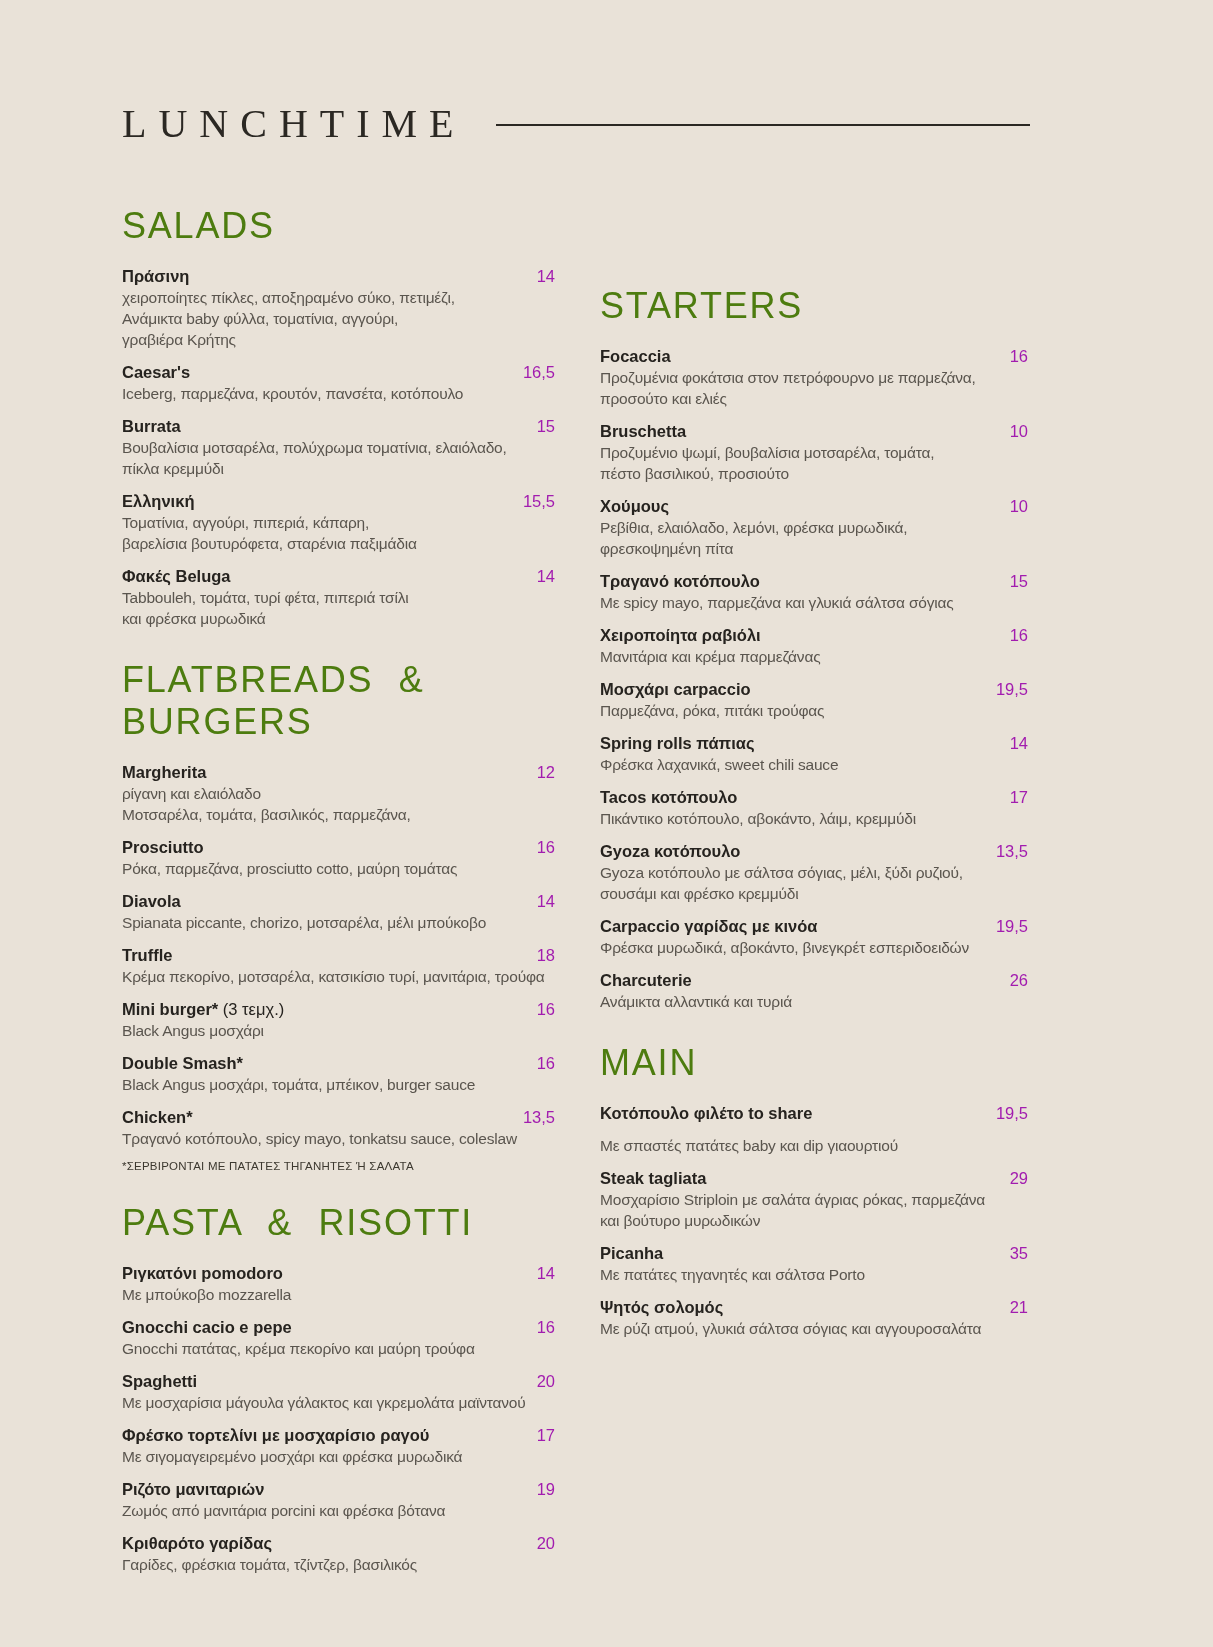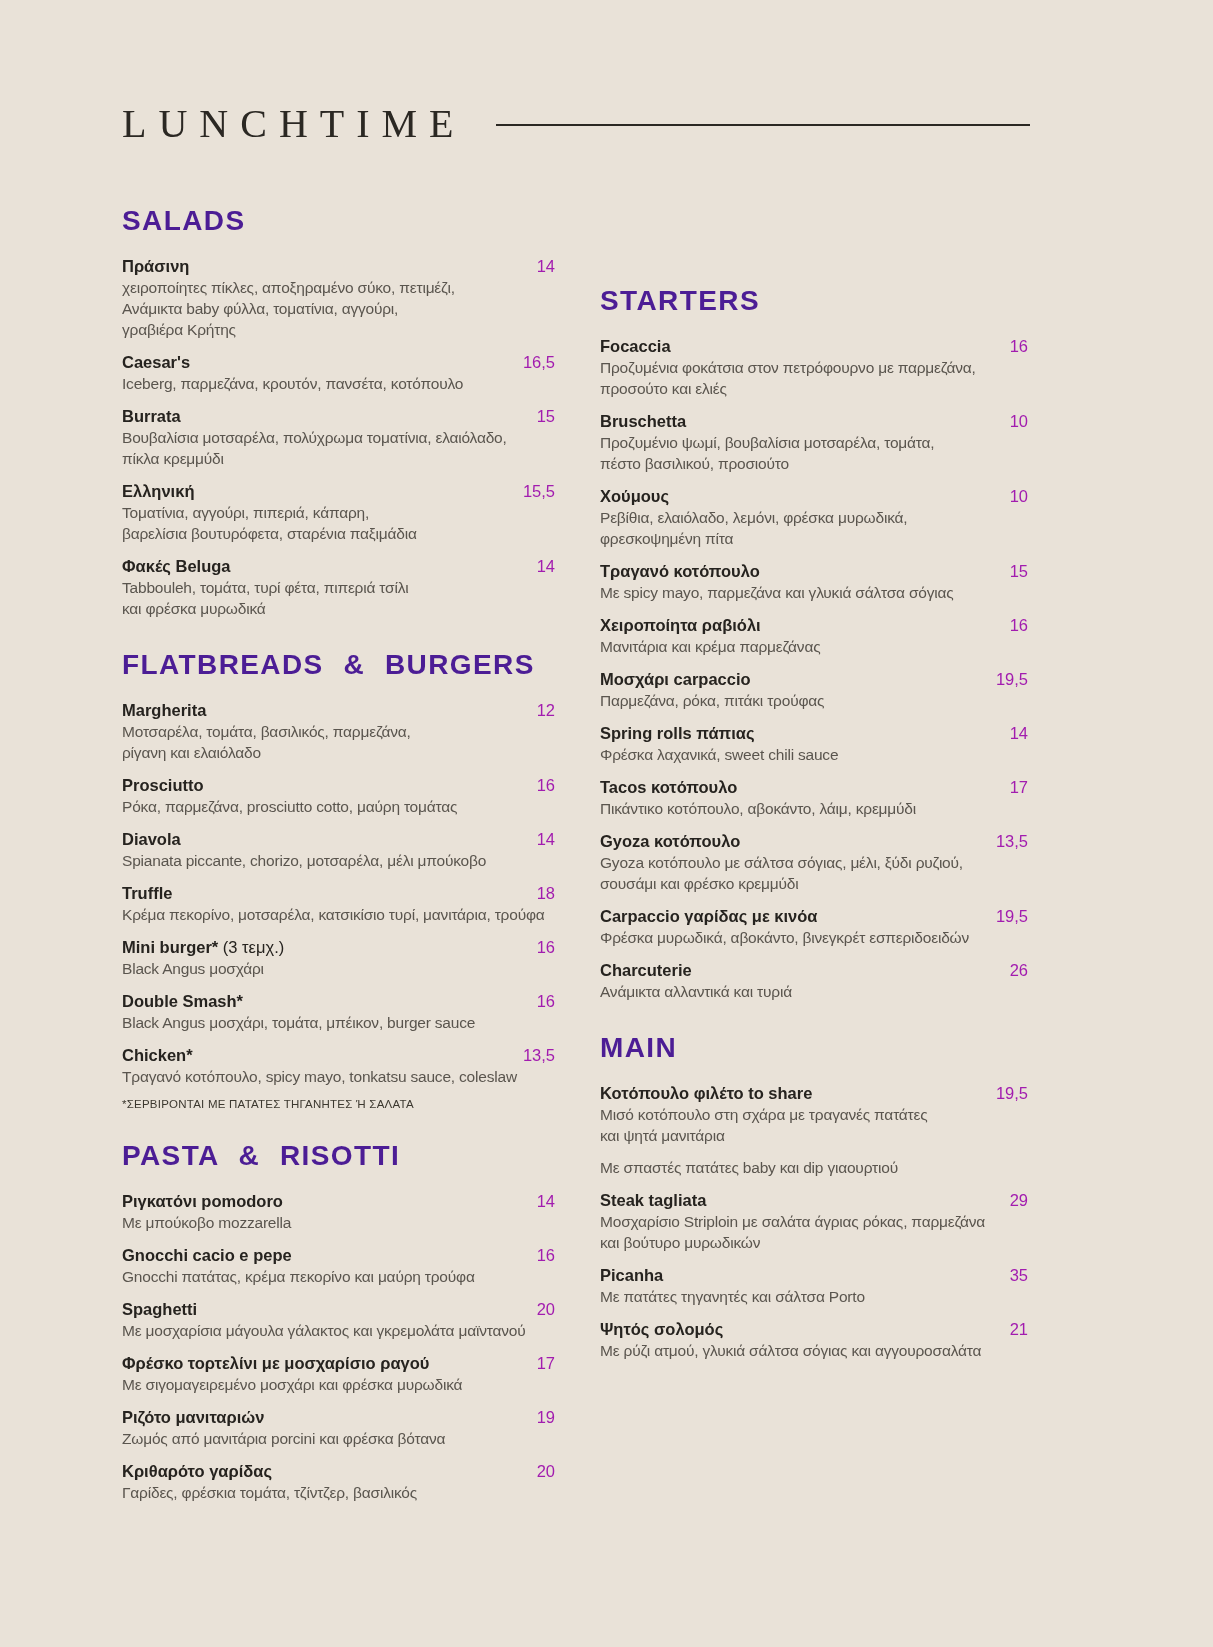--- a/index.html
+++ b/index.html
@@ -25,23 +25,23 @@
   }
   .rule { flex:1; height:2px; background:#2b2823; margin-top:2px; }
 
   
   .col { position:absolute; }
   .col-left  { left:122px; top:205px; width:433px; }
   .col-right { left:600px; top:285px; width:428px; }
 
   .section { margin-bottom:30px; }
   .section-heading {
-    font-size:28px; font-weight:700;
+    font-size:36px; font-weight:400;
     letter-spacing:0.05em; word-spacing:0.38em;
-    margin:0 0 18px 0; color:#4c1d95;
+    margin:0 0 18px 0; color:#4d7c0f;
   }
   .item { margin-bottom:11px; }
   .name-row {
     display:flex; justify-content:space-between; align-items:baseline;
     font-size:16.5px; line-height:22px;
   }
   .name { font-weight:700; color:#26231f; white-space:nowrap; }
   .name .suffix { font-weight:400; }
   .price { font-weight:400; color:#a21caf; padding-left:12px; }
   .desc .desc-line {
@@ -136,22 +136,22 @@
   </div>
       <div class="section">
     <h2 class="section-heading">FLATBREADS &amp; BURGERS</h2>
     <div>
           <div class="item">
     <div class="name-row">
       <span class="name"><span>Margherita</span><span class="suffix"></span></span>
       <span class="price">12</span>
     </div>
     <div class="desc">
+              <div class="desc-line">ρίγανη και ελαιόλαδο</div>
               <div class="desc-line">Μοτσαρέλα, τομάτα, βασιλικός, παρμεζάνα,</div>
-              <div class="desc-line">ρίγανη και ελαιόλαδο</div>
             </div>
   </div>
           <div class="item">
     <div class="name-row">
       <span class="name"><span>Prosciutto</span><span class="suffix"></span></span>
       <span class="price">16</span>
     </div>
     <div class="desc">
               <div class="desc-line">Ρόκα, παρμεζάνα, prosciutto cotto, μαύρη τομάτας</div>
             </div>
@@ -374,24 +374,20 @@
         </div>
   </div>
       <div class="section">
     <h2 class="section-heading">MAIN</h2>
     <div>
           <div class="item">
     <div class="name-row">
       <span class="name"><span>Κοτόπουλο φιλέτο to share</span><span class="suffix"></span></span>
       <span class="price">19,5</span>
     </div>
-    <div class="desc">
-              <div class="desc-line">Μισό κοτόπουλο στη σχάρα με τραγανές πατάτες</div>
-              <div class="desc-line">και ψητά μανιτάρια</div>
-            </div>
   </div>
           <div class="item">
     <div class="desc">
               <div class="desc-line">Με σπαστές πατάτες baby και dip γιαουρτιού</div>
             </div>
   </div>
           <div class="item">
     <div class="name-row">
       <span class="name"><span>Steak tagliata</span><span class="suffix"></span></span>
       <span class="price">29</span>

